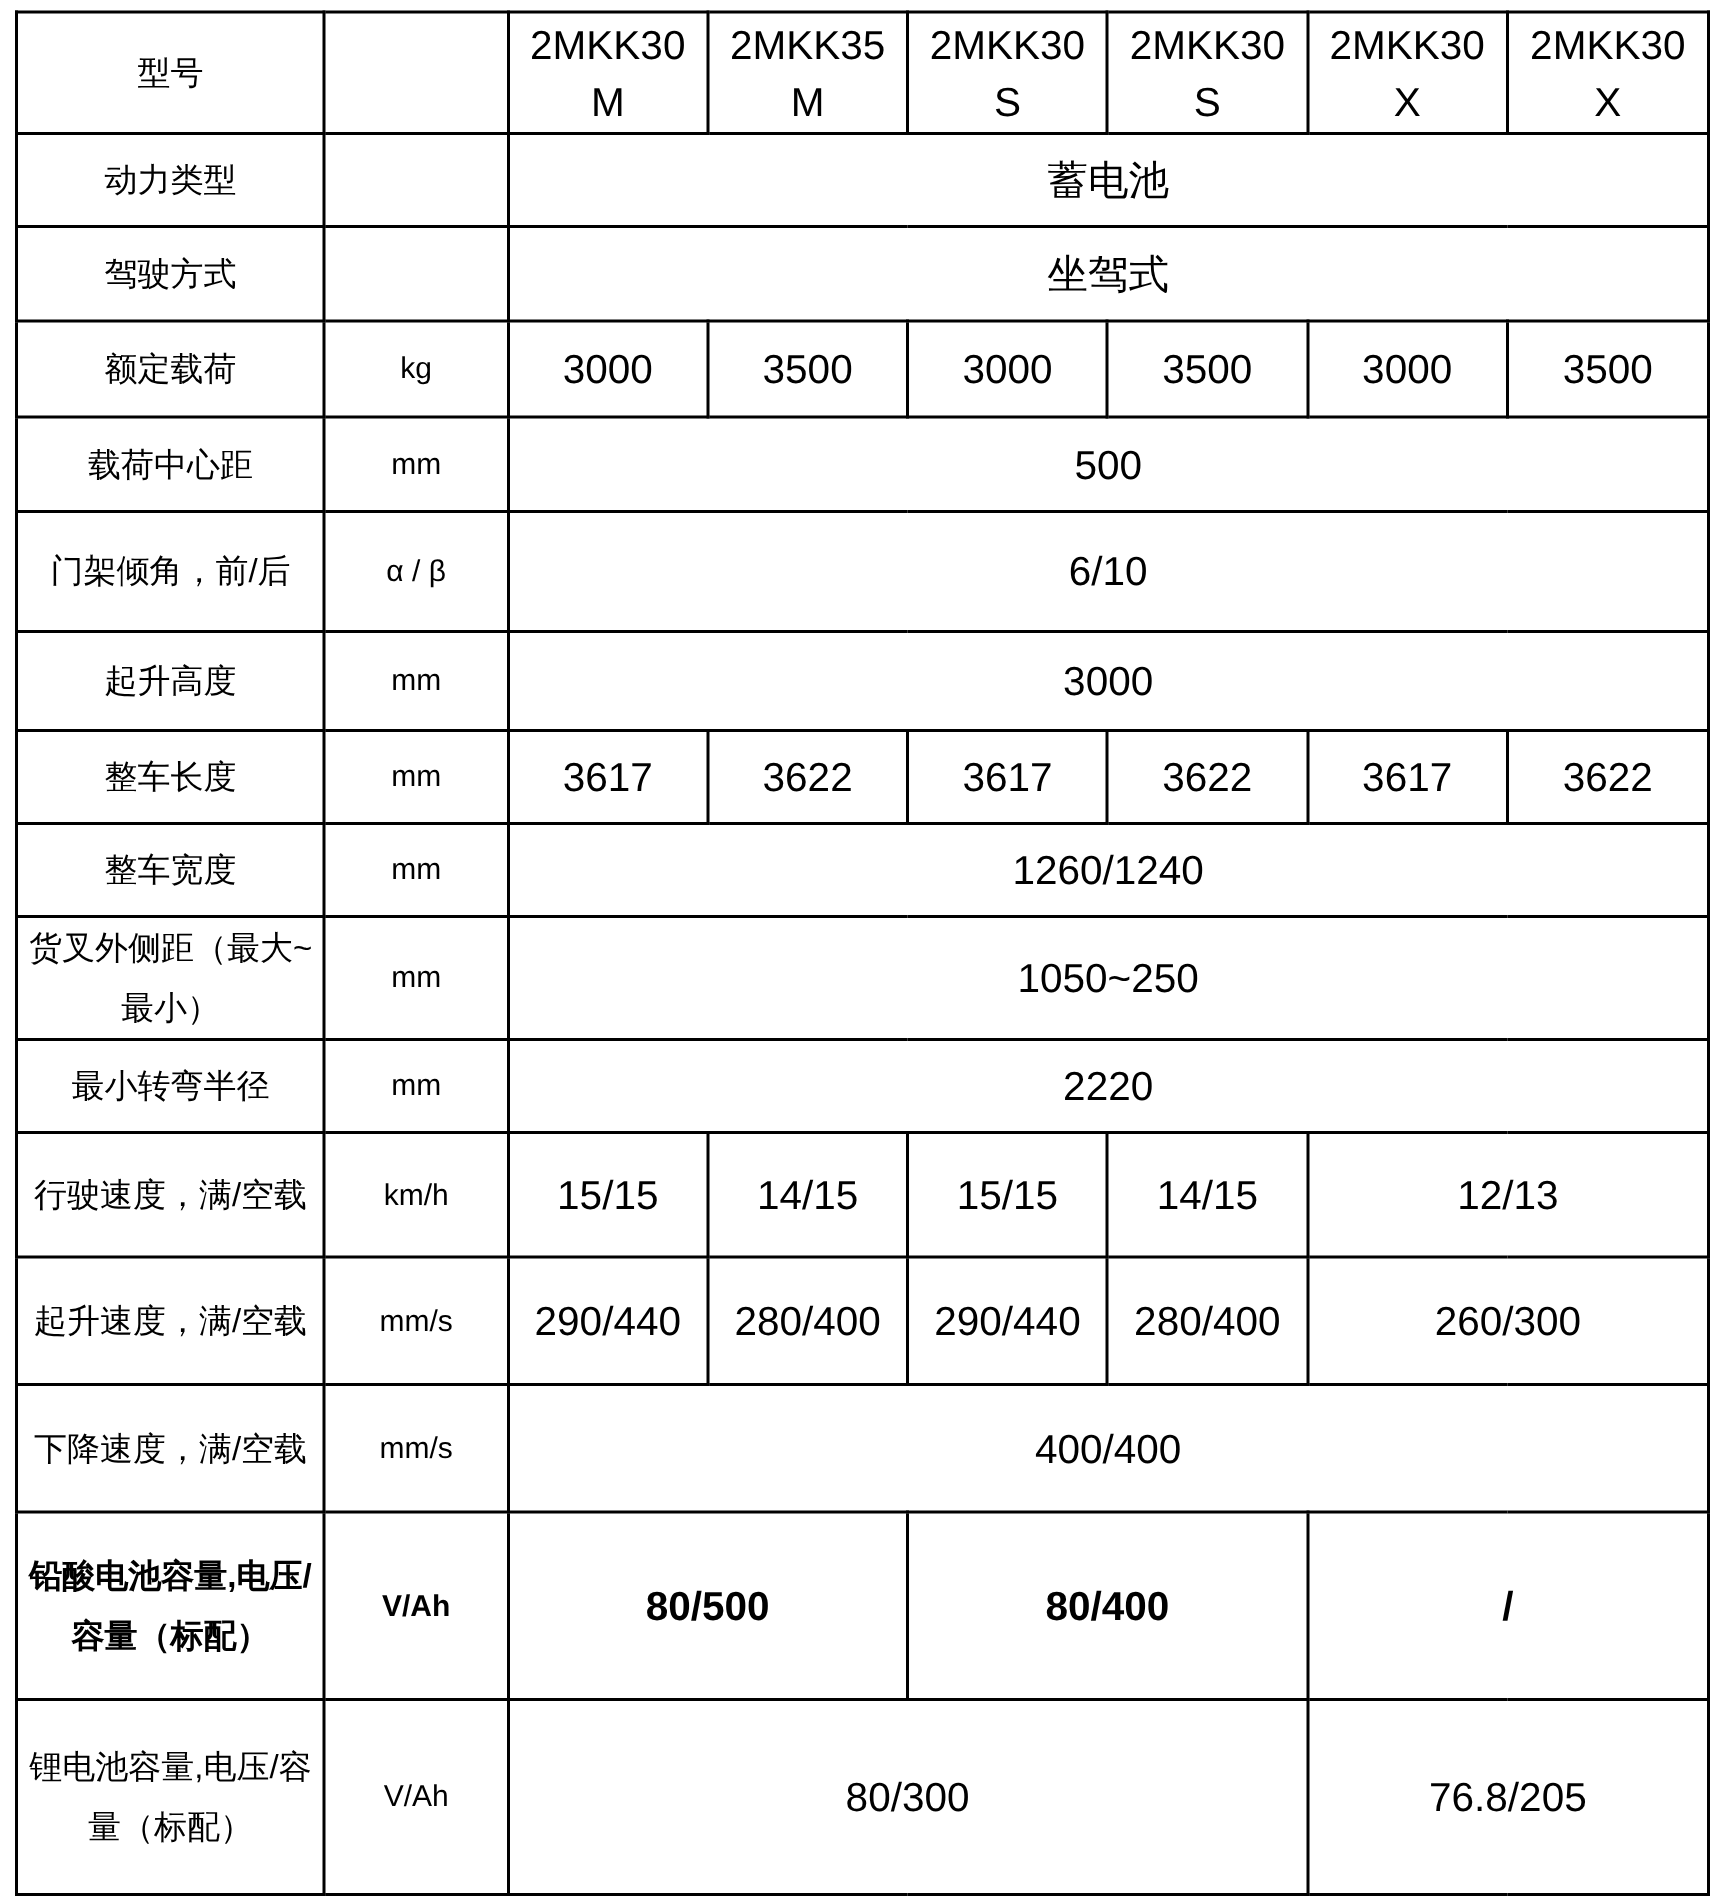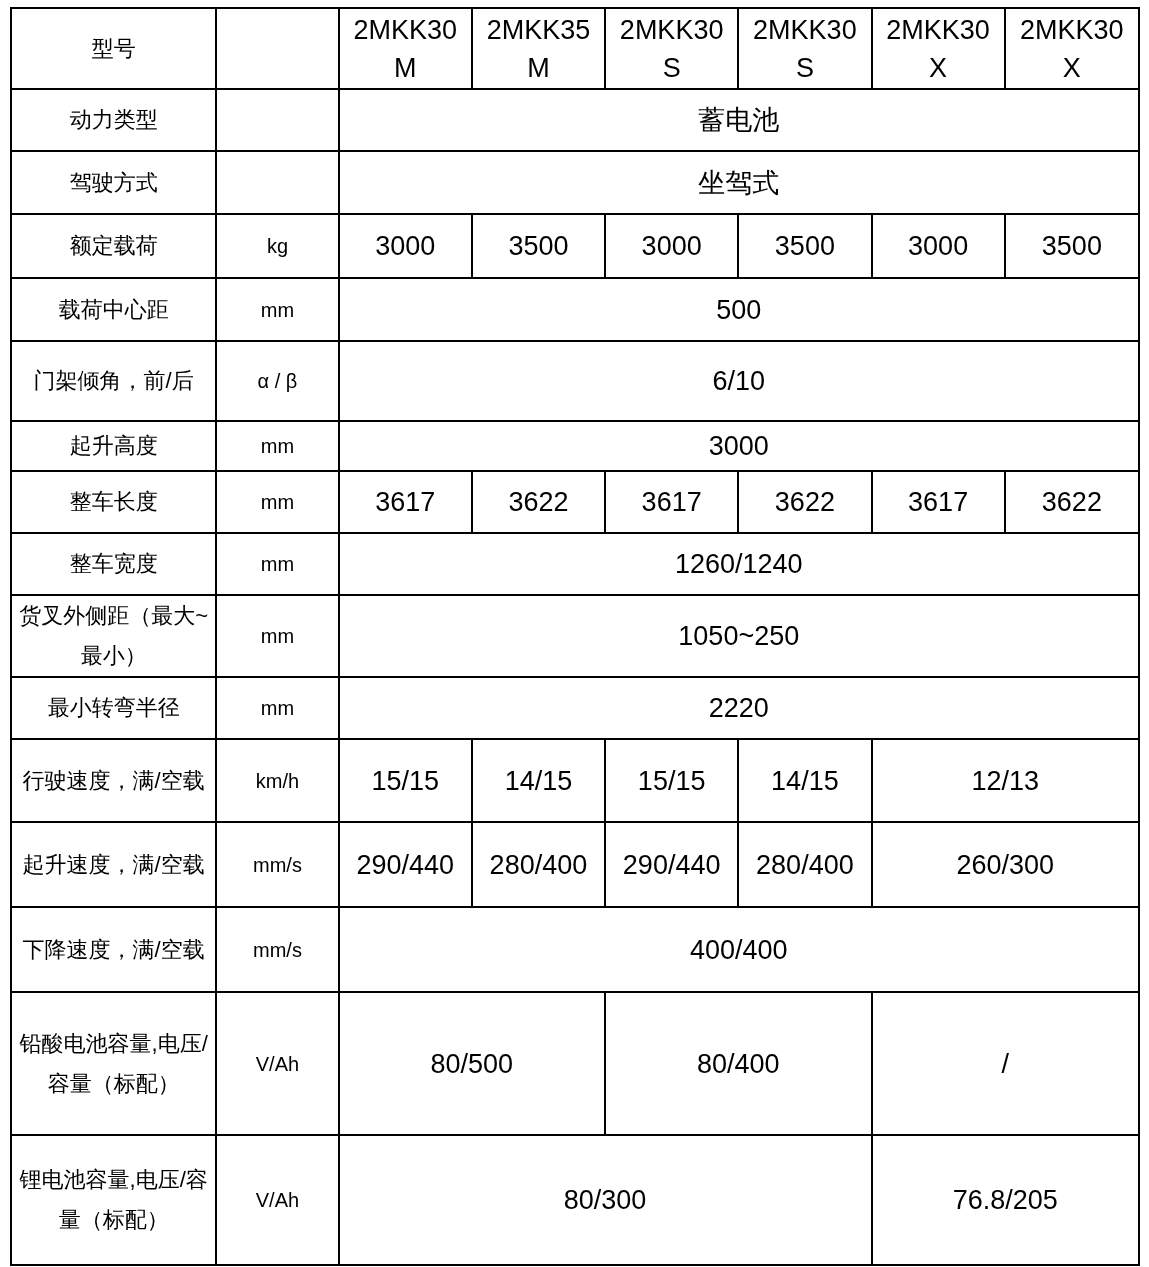--- a/index.html
+++ b/index.html
@@ -42,29 +42,29 @@
   td.model-cell {
     word-break: break-all;
     line-height: 38px;
   }
   tr.r1  { height: 81px; }
   tr.r2  { height: 62px; margin-top: 13px; }
   tr.r3  { height: 63px; }
   tr.r4  { height: 64px; }
   tr.r5  { height: 63px; }
   tr.r6  { height: 80px; }
-  tr.r7  { height: 50px; border-radius: 22px; }
+  tr.r7  { height: 66px; border-radius: 22px; }
   tr.r8  { height: 62px; margin-left: 28px; }
   tr.r9  { height: 62px; }
   tr.r10 { height: 80px; }
   tr.r11 { height: 62px; margin-left: 44px; }
   tr.r12 { height: 83px; }
   tr.r13 { height: 85px; }
   tr.r14 { height: 85px; }
-  tr.r15 { height: 143px; }
+  tr.r15 { height: 125px; font-weight: bold; }
   tr.r16 { height: 130px; border-radius: 17px; }
 </style>
 </head>
 <body>
 
 <table class="spec">
   <colgroup>
     <col style="width:205px">
     <col style="width:122px">
     <col style="width:133px">

